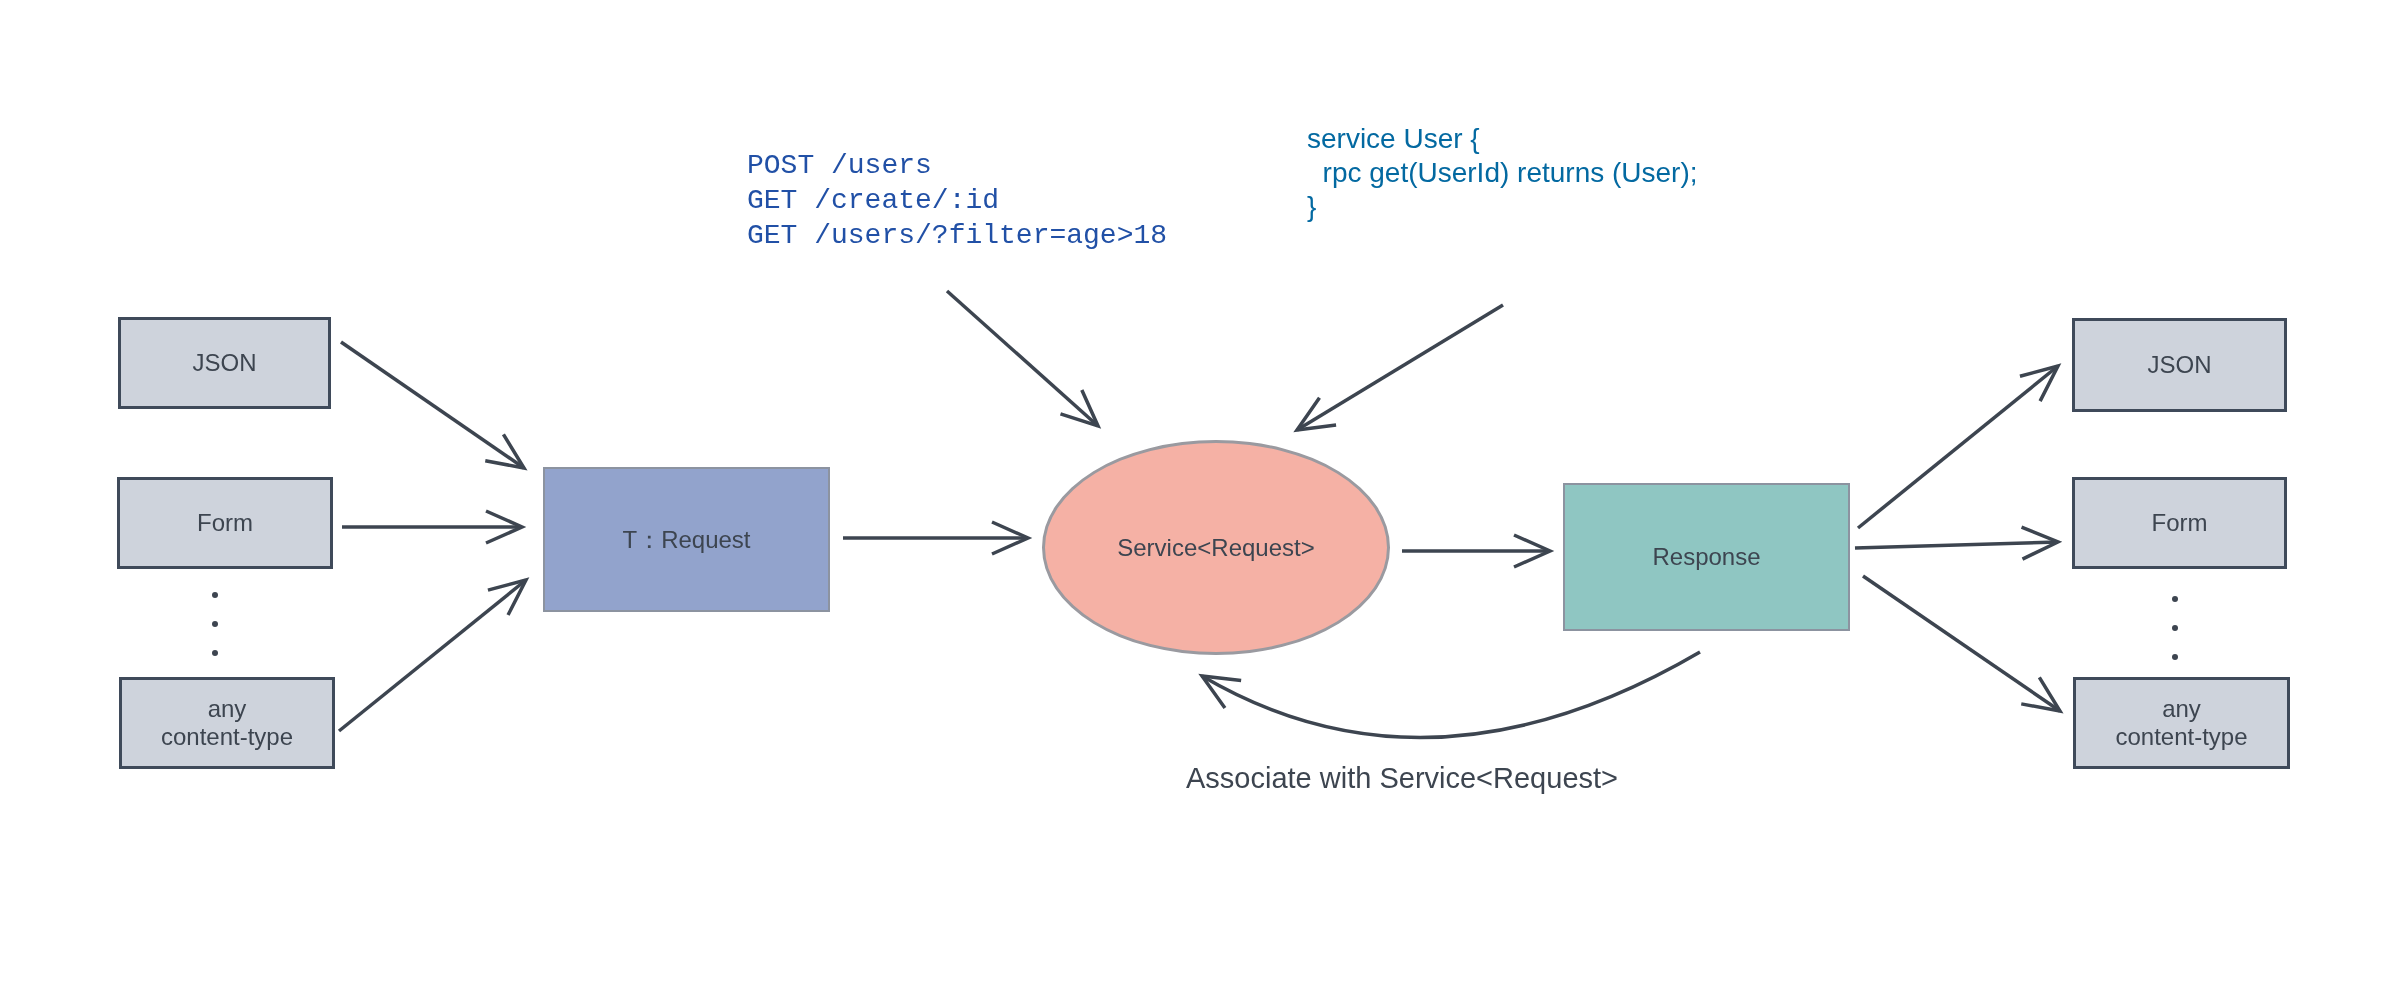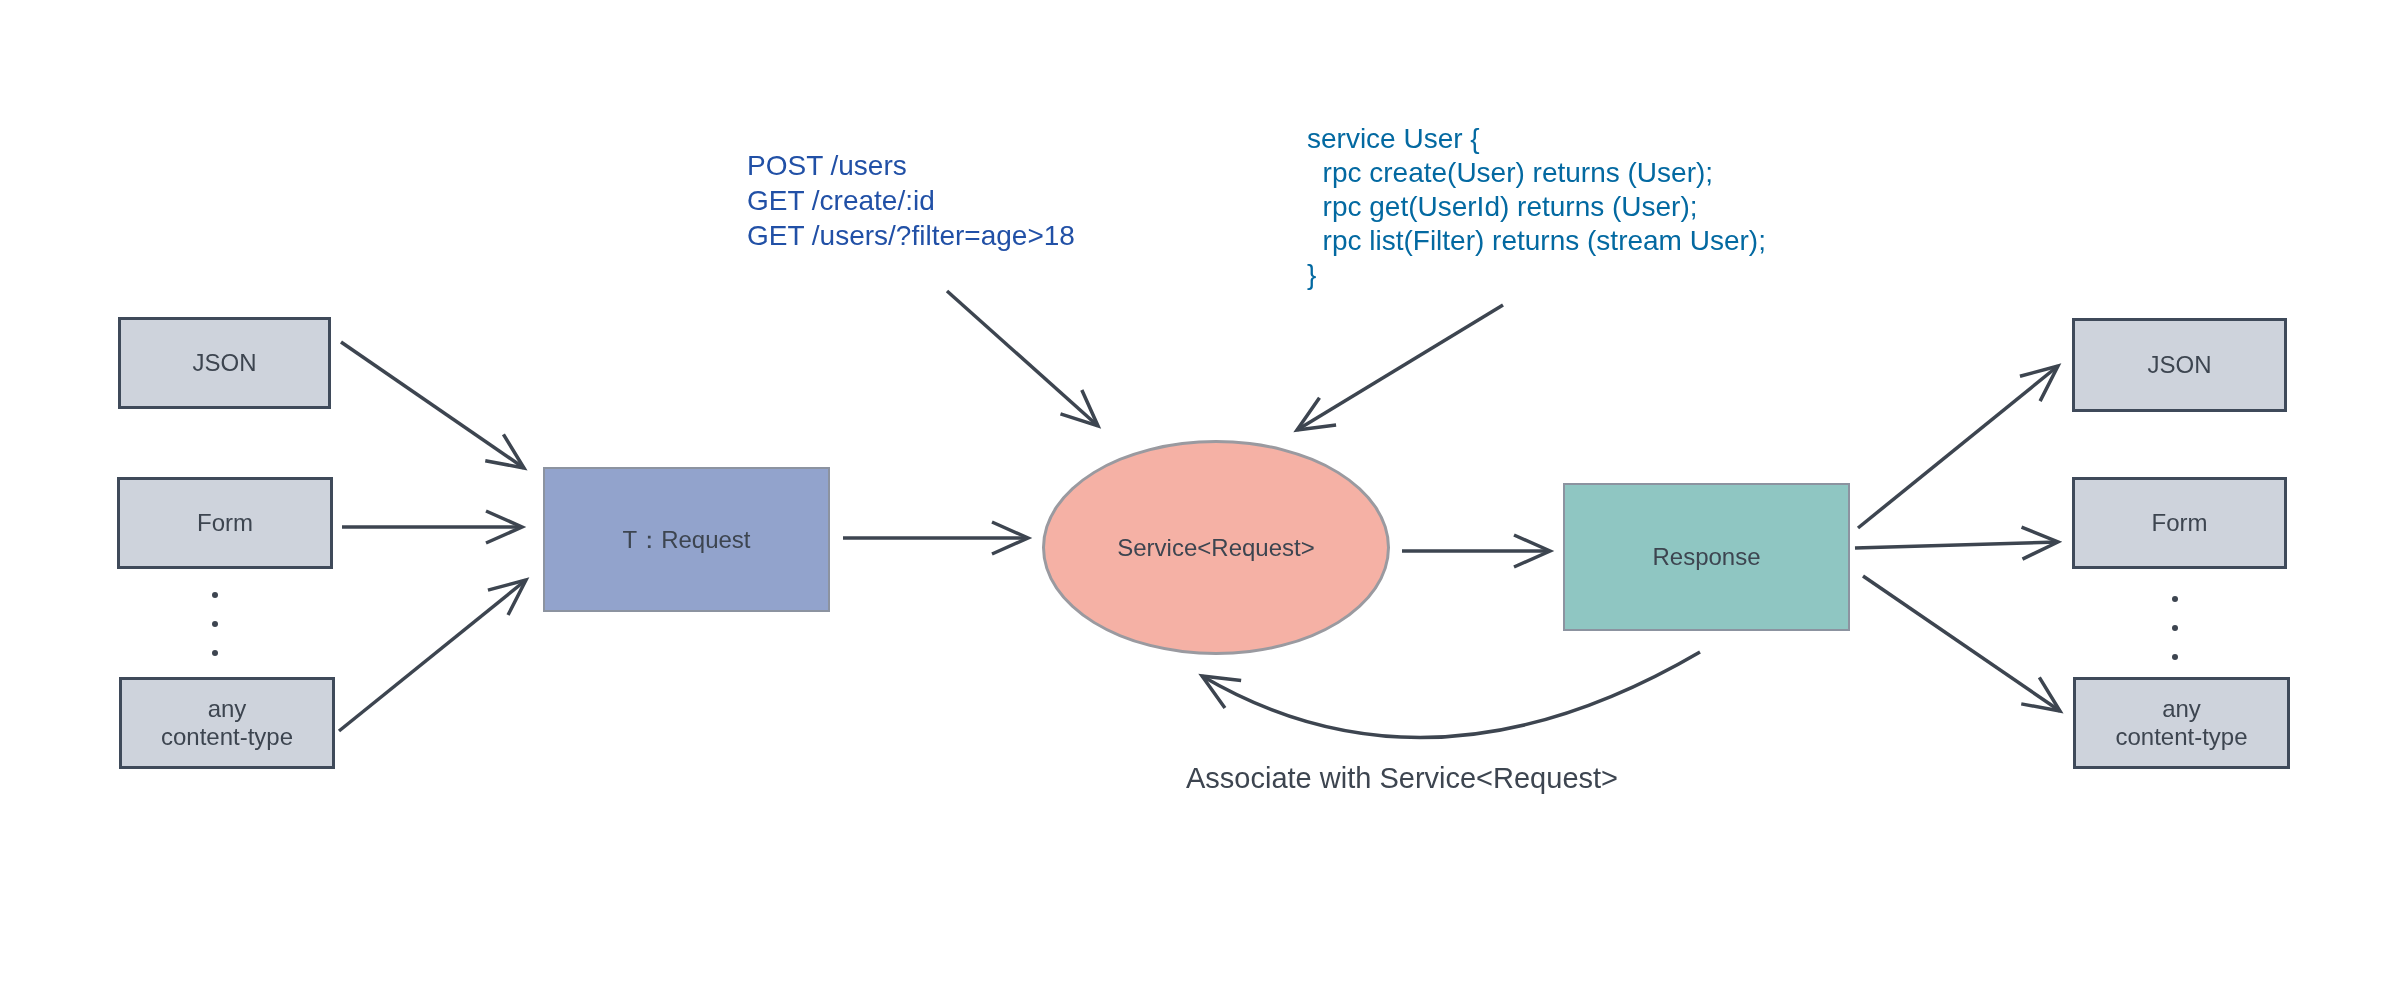--- a/index.html
+++ b/index.html
@@ -12,21 +12,21 @@
     position:absolute;display:flex;align-items:center;justify-content:center;
     text-align:center;font-size:24px;line-height:1.15;color:#3d4550;
     white-space:pre-line;box-sizing:border-box;
   }
   .gray-box{background:#ced3dc;border:3px solid #3f4a5a;}
   .request-box{background:#92a3cc;border:2px solid #8c93a0;}
   .response-box{background:#8fc6c2;border:2px solid #8c93a0;}
   .service-ellipse{background:#f5b1a5;border:3px solid #9a9aa0;border-radius:50%;}
   .code{position:absolute;font-size:28px;line-height:35px;}
   .code div{white-space:pre;}
-  .rest-code{color:#2150a6;}
+  .rest-code{color:#2150a6;font-family:Liberation Mono, monospace;}
   .grpc-code{color:#0369a1;line-height:34px;}
   .dots{position:absolute;display:flex;flex-direction:column;align-items:center;gap:23px;}
   .dots i{width:6px;height:6px;border-radius:50%;background:#3d4550;display:block;}
   .annotation{position:absolute;font-size:29px;color:#3d4550;text-align:center;}
   .logo{position:absolute;display:flex;align-items:center;gap:14px;}
   .logo-text{font-size:34px;color:#6a6a6a;letter-spacing:2px;}
 </style>
 </head>
 <body>
 
@@ -54,23 +54,21 @@
   </svg>
 
   <div class="code rest-code" style="left:747px;top:148px;">
     <div>POST /users</div>
     <div>GET /create/:id</div>
     <div>GET /users/?filter=age&gt;18</div>
   </div>
 
   <div class="code grpc-code" style="left:1307px;top:122px;">
     <div>service User {</div>
-    <div>  rpc create(User) returns (User);</div>
     <div>  rpc get(UserId) returns (User);</div>
-    <div>  rpc list(Filter) returns (stream User);</div>
     <div>}</div>
   </div>
 
   <div class="node gray-box" style="left:118px;top:317px;width:213px;height:92px;">JSON</div>
   <div class="node gray-box" style="left:117px;top:477px;width:216px;height:92px;">Form</div>
   <div class="dots" style="left:212px;top:592px;">
       <i></i>
       <i></i>
       <i></i>
     </div>

